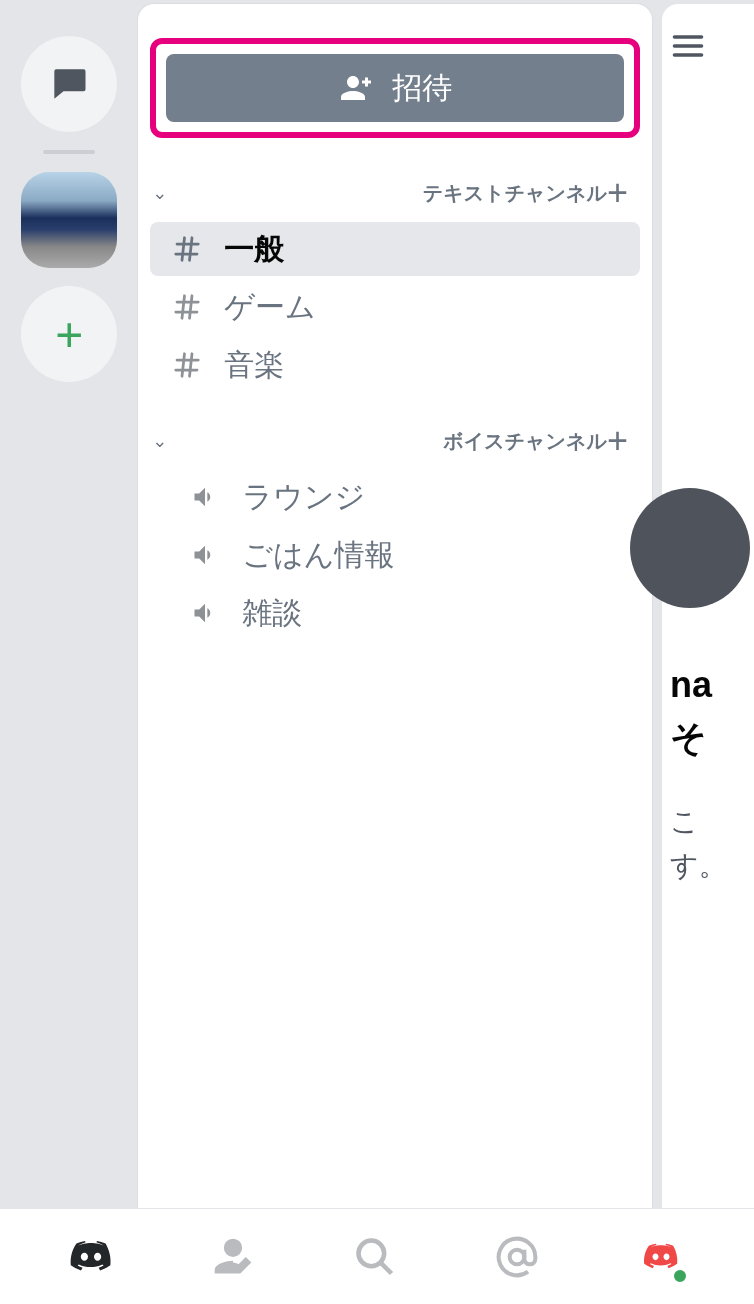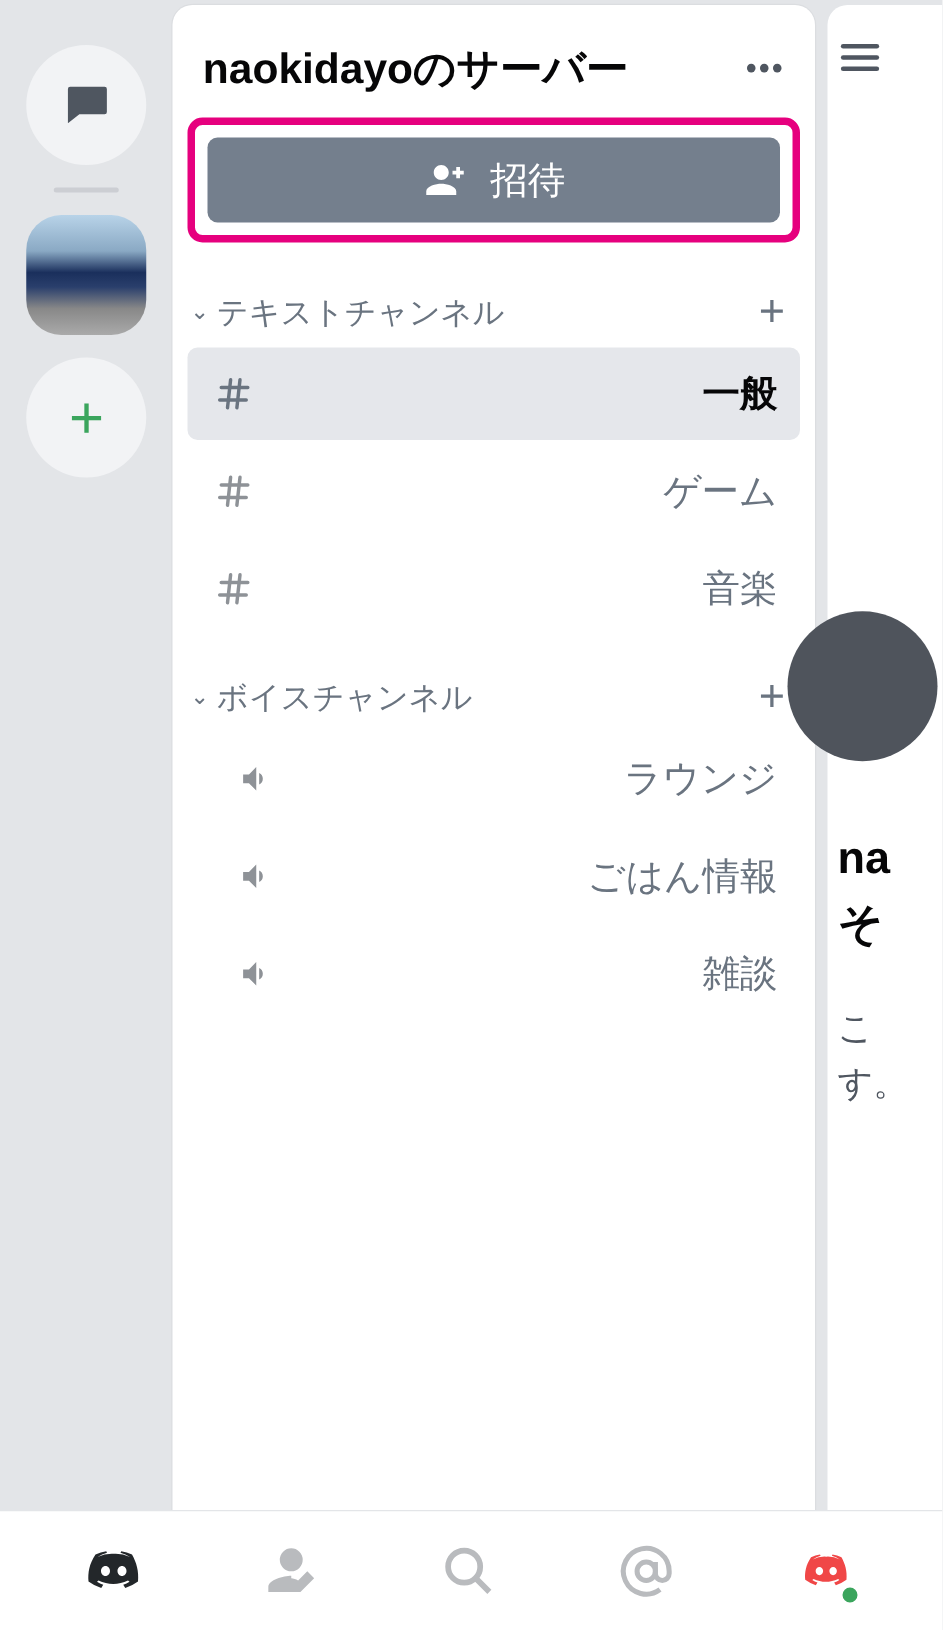--- a/index.html
+++ b/index.html
@@ -116,41 +116,41 @@
       display: flex;
       align-items: center;
       padding: 20px 24px 6px 14px;
       color: #6a7480;
     }
     .chevron {
       font-size: 18px;
       margin-right: 6px;
     }
     .category-label {
-      font-size: 25px;
-      font-weight: 400;
+      font-size: 20px;
+      font-weight: 700;
       flex: 1;
+      text-align: right;
     }
     .category-add {
       font-size: 36px;
       font-weight: 300;
       color: #6a7480;
       cursor: pointer;
     }
     .channel-item {
       display: flex;
       align-items: center;
-      height: 74px;
+      height: 54px;
       margin: 2px 12px;
       padding: 0 18px;
       border-radius: 8px;
       color: #6a7480;
       font-size: 30px;
       cursor: pointer;
-      justify-content: space-between;
     }
     .channel-item.selected {
       background: #e5e7eb;
       color: #060607;
     }
     .channel-item.selected .channel-name {
       font-weight: 600;
     }
     .channel-icon {
       width: 38px;
@@ -246,26 +246,20 @@
       </svg>
     </div>
     <div class="rail-divider"></div>
     <div class="rail-server"></div>
     <div class="rail-add">
       <span>+</span>
     </div>
   </div>
 
   <div class="channel-panel">
-    <div class="panel-header">
-      <div class="server-title">naokidayoのサーバー</div>
-      <div class="more-dots">
-        <span>•••</span>
-      </div>
-    </div>
 
     <div class="invite-highlight">
       <div class="invite-btn">
         <svg width="36" height="36" viewBox="0 0 24 24" fill="#ffffff">
           <path d="M15 4a2 2 0 1 1 0 2h-1v1a1 1 0 0 1 0 0z" opacity="0"></path>
           <path d="M10 12c2.2 0 4-1.8 4-4s-1.8-4-4-4-4 1.8-4 4 1.8 4 4 4zm0 2c-2.7 0-8 1.3-8 4v2h16v-2c0-2.7-5.3-4-8-4z"></path>
           <path d="M18 7V5h2v2h2v2h-2v2h-2V9h-2V7h2z"></path>
         </svg>
         <span>招待</span>
       </div>

